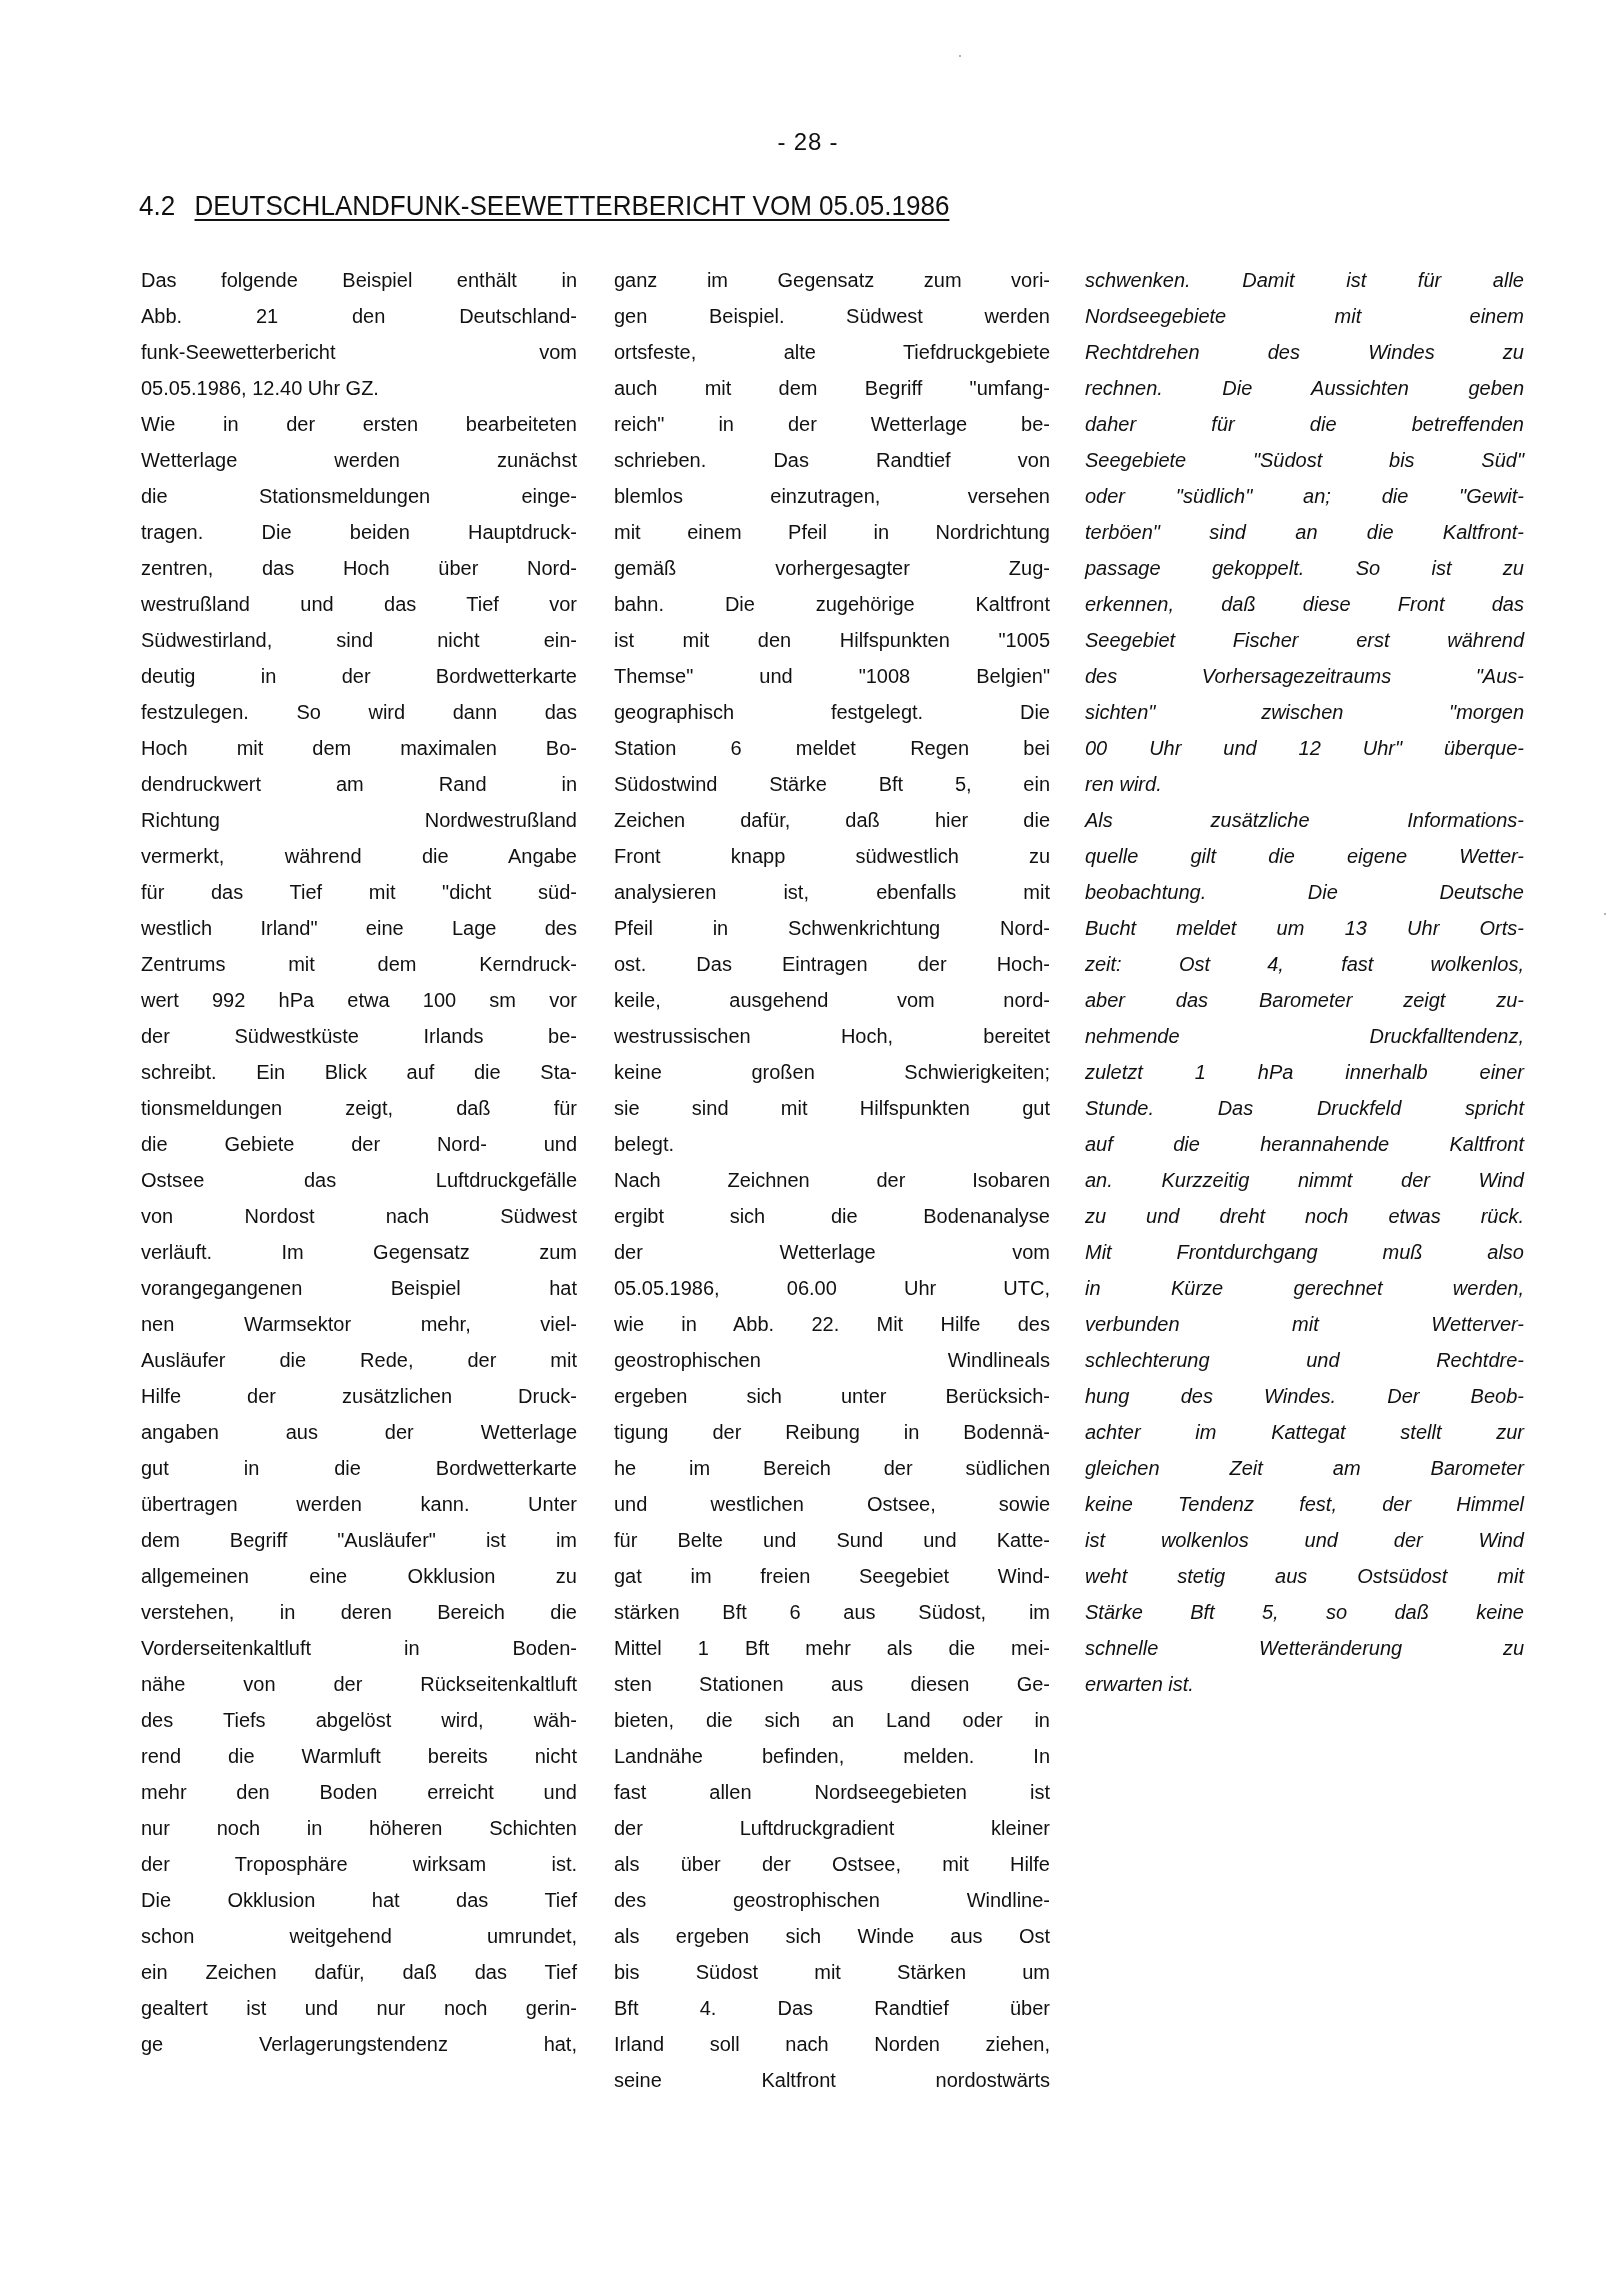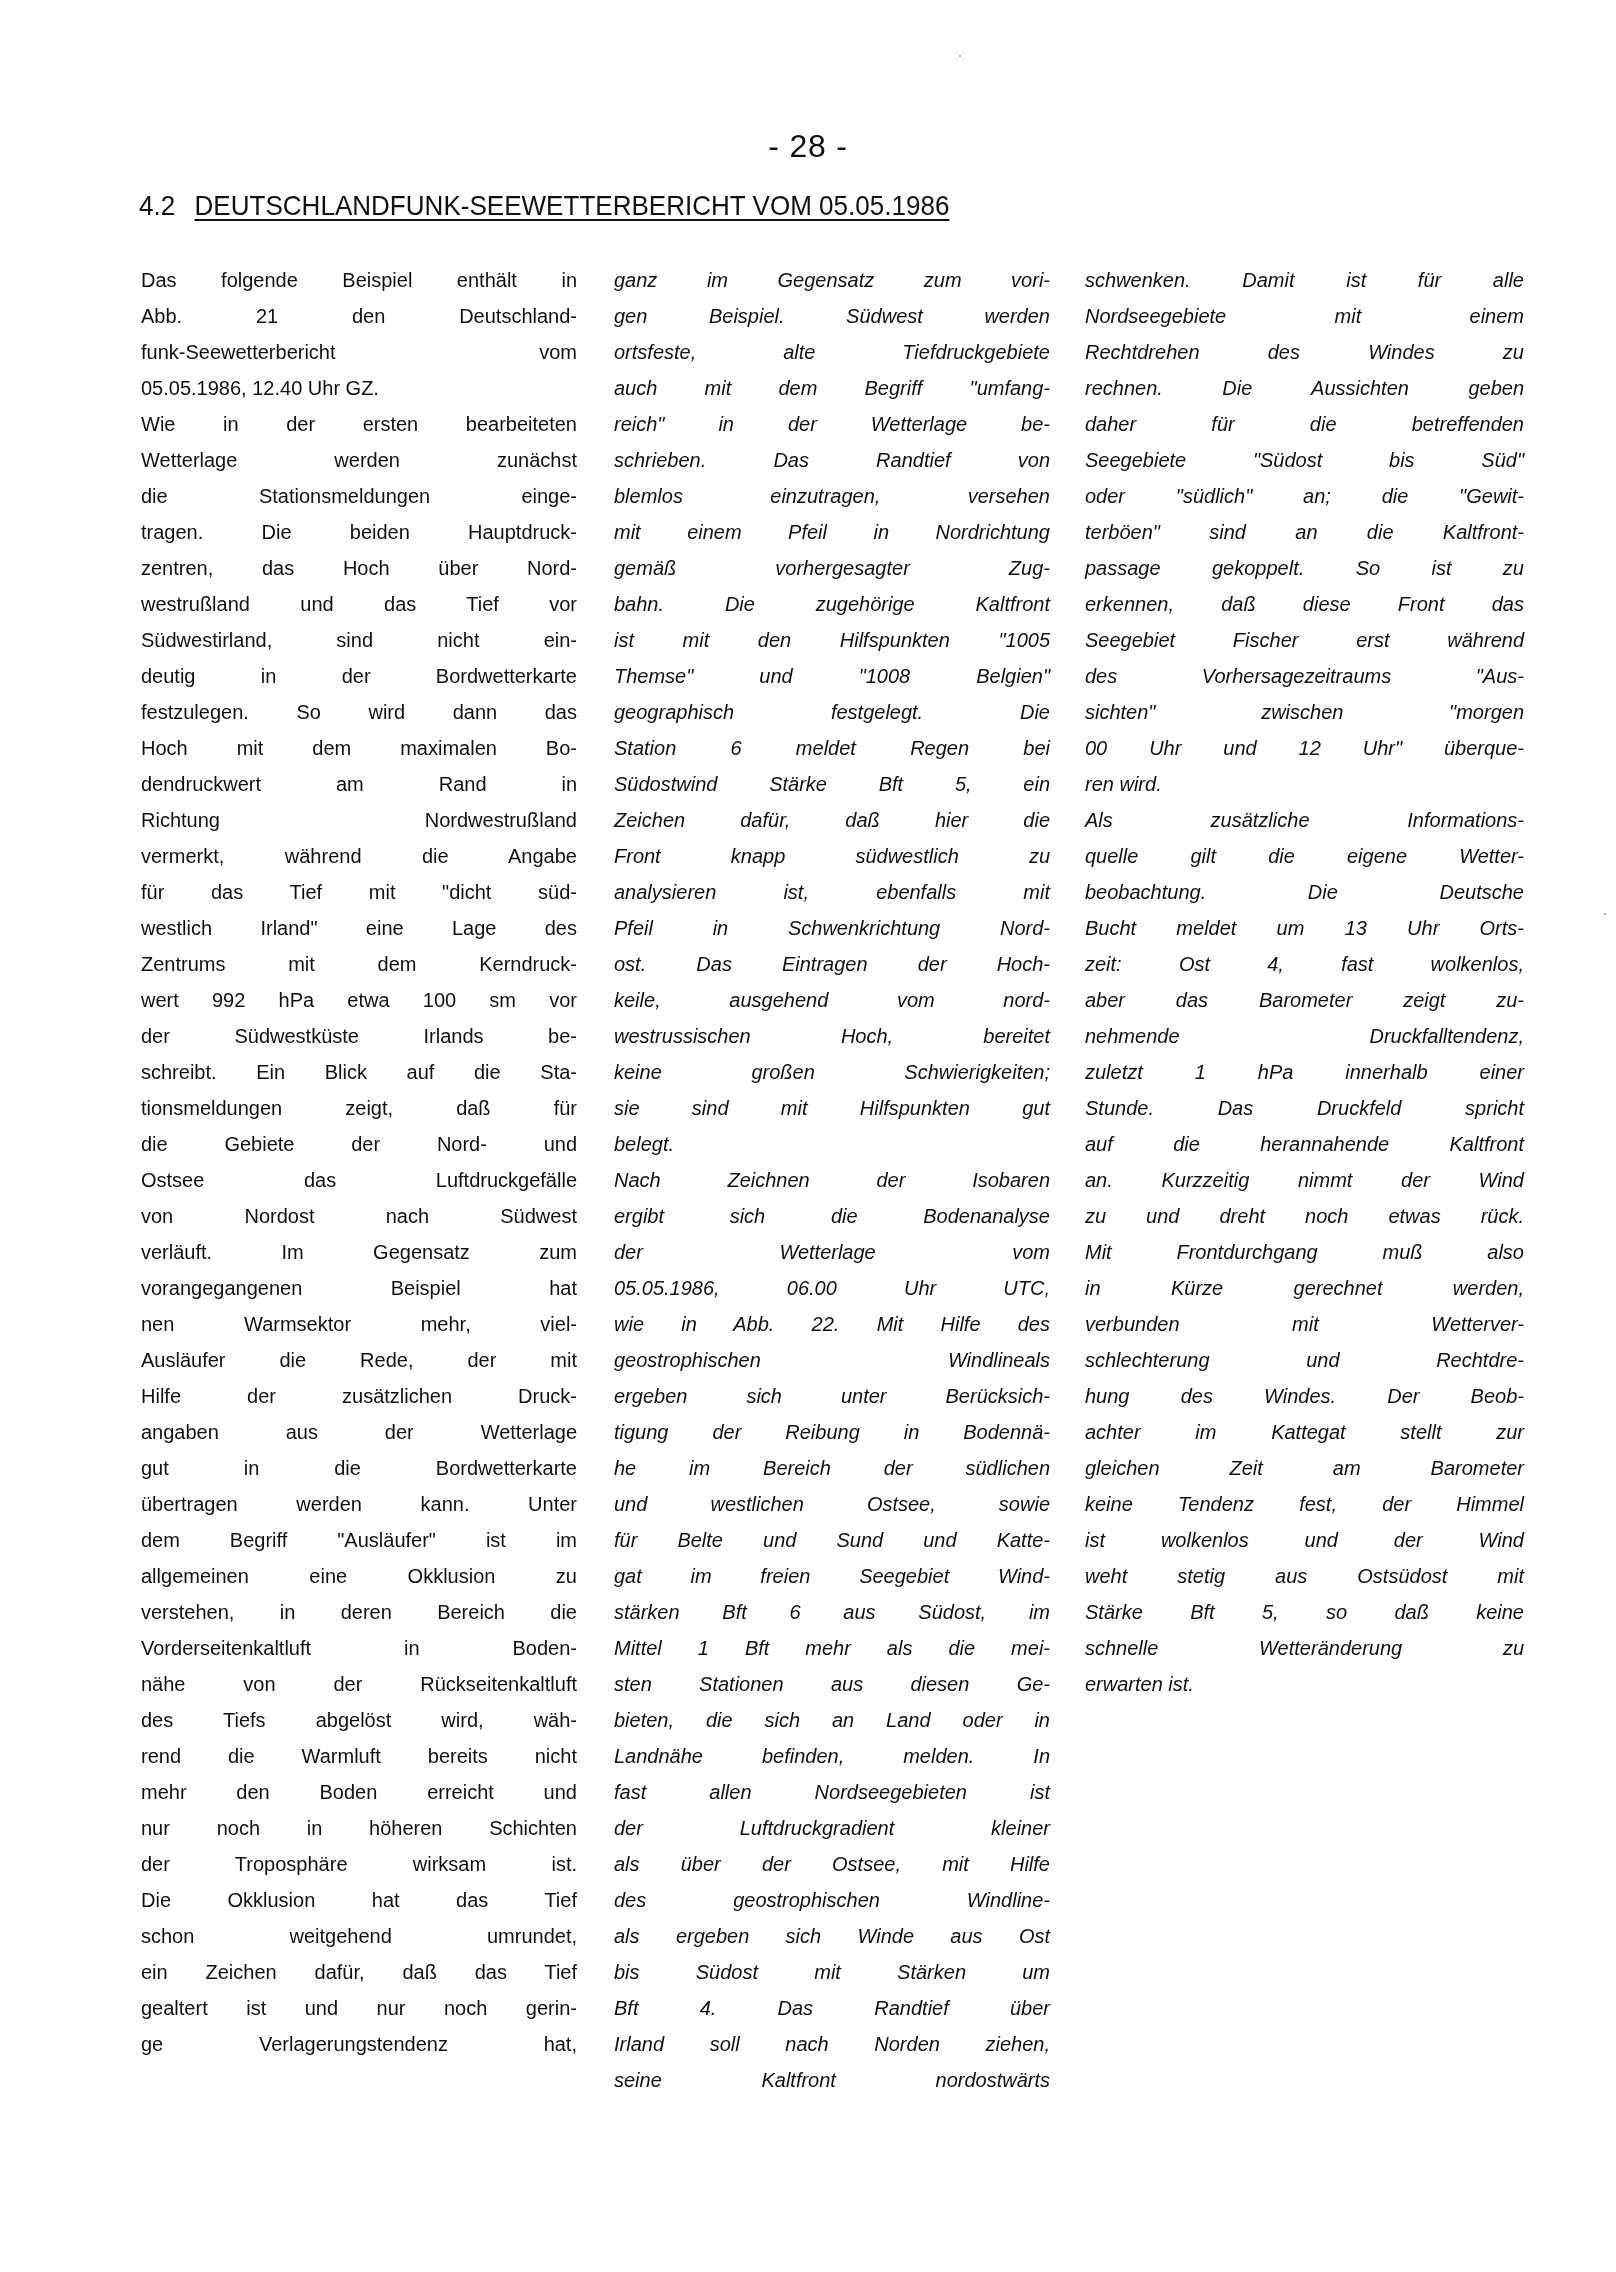--- a/index.html
+++ b/index.html
@@ -1,25 +1,25 @@
 <!DOCTYPE html>
 <html style="font-size:13px"><head>
   <meta charset="utf-8">
   <style>
     html, body { margin: 0; padding: 0; background: #ffffff; }
     body { width: 1616px; height: 2273px; position: relative; overflow: hidden; color: #111; font-family: "Liberation Sans", "DejaVu Sans", sans-serif; }
-    .page-number { position: absolute; top: 128px; left: 0; width: 1616px; text-align: center; font-size: 32px; letter-spacing: 0.8px; }
+    .page-number { position: absolute; top: 128px; left: 0; width: 1616px; text-align: center; font-size: 24px; letter-spacing: 0.8px; }
     .heading { position: absolute; top: 190px; left: 139px; font-size: 28px; white-space: nowrap; transform: scaleX(0.93); transform-origin: left top; }
     .heading .num { margin-right: 13px; }
     .heading .title { text-decoration: underline; text-decoration-thickness: 2.4px; text-underline-offset: 4px; }
     .col { position: absolute; top: 262px; font-size: 20px; line-height: 36px; }
     .col .ln { display: block; text-align: justify; text-align-last: justify; white-space: nowrap; height: 36px; overflow: visible; }
     .col .ln.last { text-align-last: left; }
     #col1 { left: 141px; width: 436px; }
-    #col2 { left: 614px; width: 436px; font-style: italic; }
+    #col2 { left: 614px; width: 436px; }
     #col3 { left: 1085px; width: 439px; font-style: italic; }
     .speck { position: absolute; width: 2.4px; height: 2.4px; background: #999; border-radius: 50%; }
   </style>
 </head>
 <body>
 
 <div class="page-number">- 28 -</div>
 
 <div class="heading">
   <span class="num">4.2</span>

